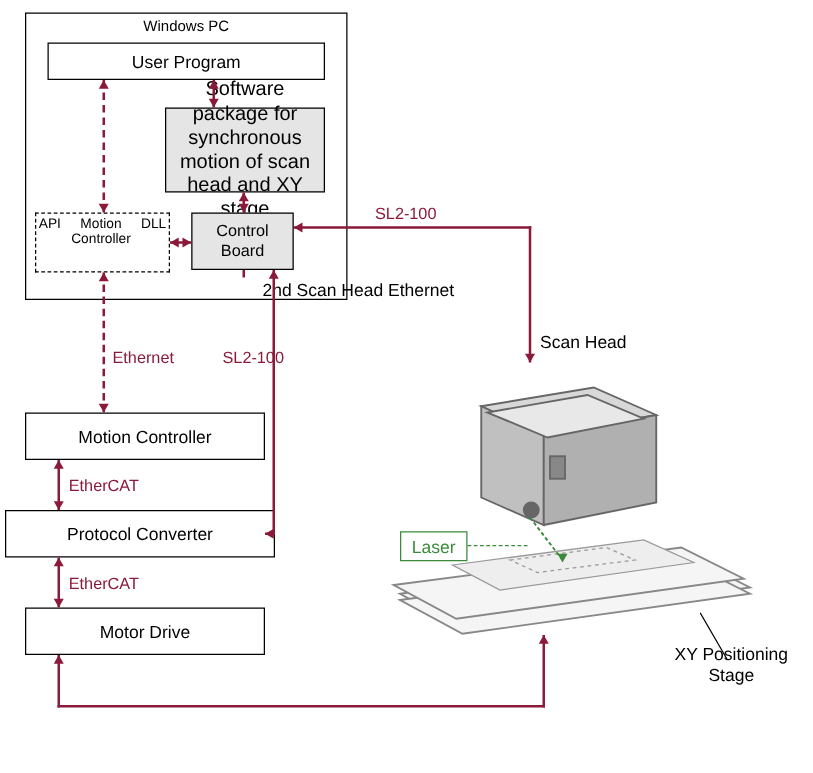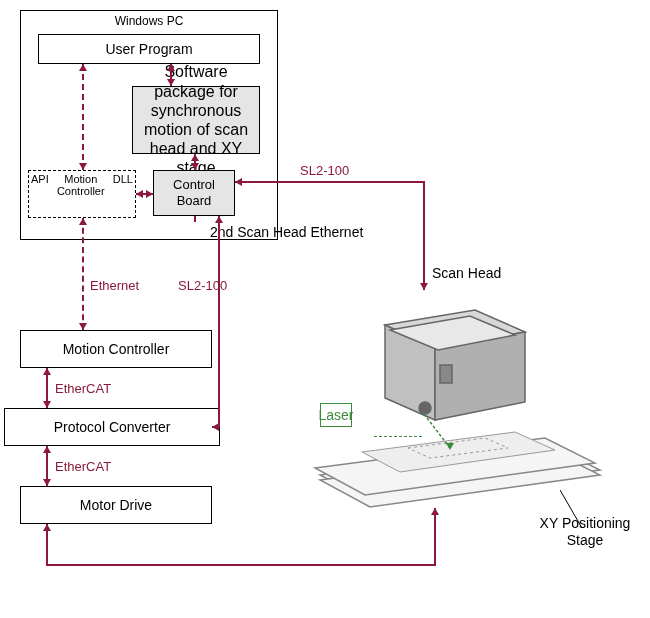--- a/index.html
+++ b/index.html
@@ -128,21 +128,21 @@
     <polygon points="145,68 235,52 235,122 145,140" fill="#b0b0b0"></polygon>
     <polygon points="100,50 180,36 225,55 148,70" fill="#e8e8e8"></polygon>
     <rect x="150" y="85" width="12" height="18" fill="#888"></rect>
     <circle cx="135" cy="128" r="6" fill="#666"></circle>
   </g>
 
   <line x1="134" y1="134" x2="160" y2="168" stroke="#3a8a3a" stroke-width="1.5" stroke-dasharray="3,2"></line>
 </svg>
 <div class="garrow-down" style="left:446px; top:443px;"></div>
 
-<div class="box" style="left:320px; top:403px; width:32px; height:24px; border-color:#3a8a3a;">
+<div class="box" style="left:320px; top:425px; width:54px; height:24px; border-color:#3a8a3a;">
   <span class="greentxt">Laser</span>
 </div>
 
 <div style="position:absolute; left:374px; top:436px; width:48px; height:0; border-top:1.5px dashed #3a8a3a;"></div>
 
 <div class="label" style="left:530px; top:515px; font-size:14px; text-align:center; width:110px; line-height:1.2;">
   <span>XY Positioning Stage</span>
 </div>
 
 <div style="position:absolute; left:560px; top:490px; width:30px; height:40px;">

